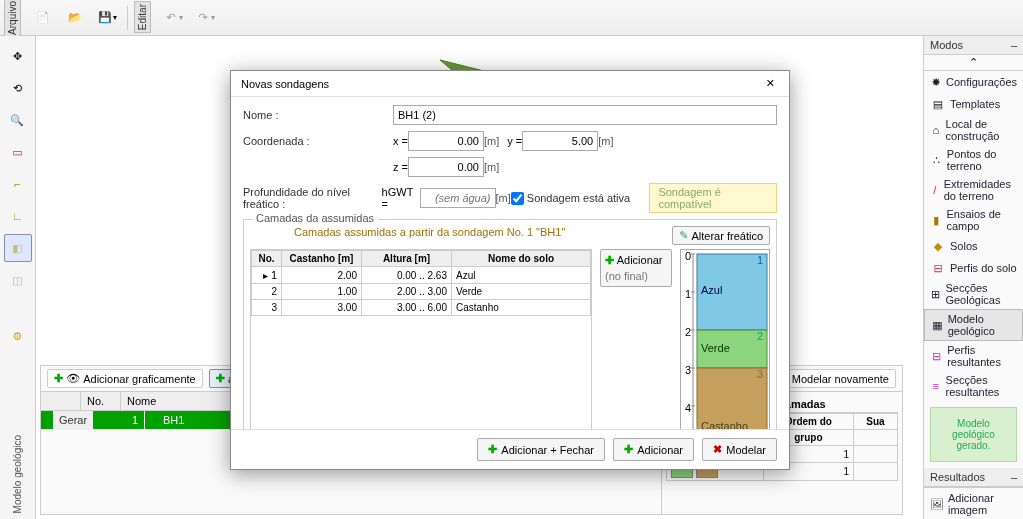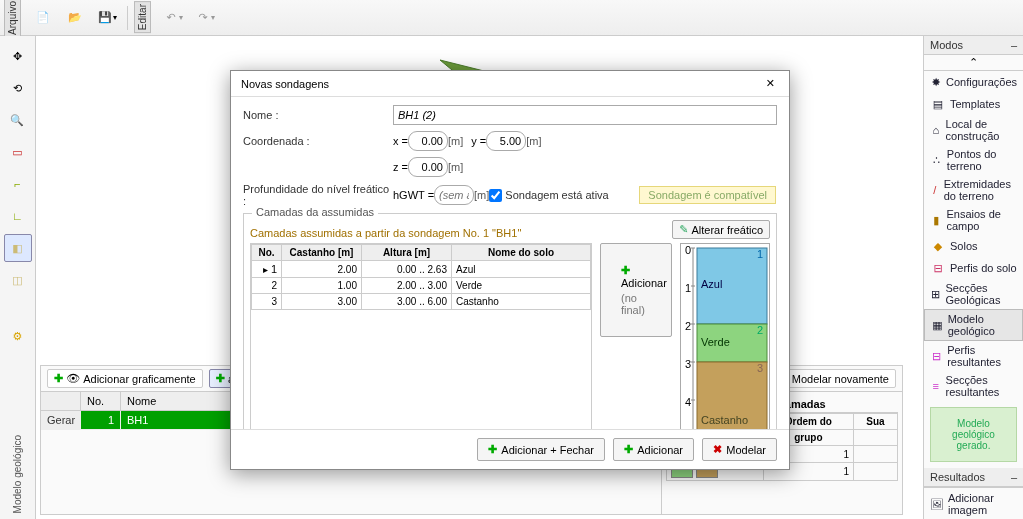--- a/index.html
+++ b/index.html
@@ -32,44 +32,44 @@
 .canvas3d { position:absolute; left:4px; right:4px; top:4px; height:310px; background:#fff; }
 .bottom-panel { position:absolute; left:4px; right:4px; bottom:4px; height:150px; border:1px solid #ccc; background:#fafafa; }
 .bp-toolbar { height:26px; border-bottom:1px solid #ccc; display:flex; align-items:center; gap:6px; padding:0 6px; }
 .bp-btn { display:flex; align-items:center; gap:3px; padding:2px 6px; border:1px solid #ccc; background:#fff; cursor:pointer; border-radius:2px; }
 .bp-btn.sel { background:#e8f0ff; border-color:#88a; }
 .bp-grid { display:flex; height:calc(100% - 26px); }
 .bp-left { flex:1; border-right:1px solid #ccc; display:flex; flex-direction:column; }
 .bp-left .hdr { display:flex; background:#eee; border-bottom:1px solid #ccc; }
 .bp-left .hdr div { padding:3px 6px; border-right:1px solid #ccc; }
 .bp-left .row { display:flex; border-bottom:1px solid #eee; }
-.bp-left .row div { padding:3px 6px; border-right:1px solid #eee; }
+.bp-left .row div { padding:3px 6px; border-right:1px solid #eee;margin-left:12px; }
 .bp-left .row.sel { background:#00a000; color:#fff; }
 .bp-right { width:240px; padding:4px; }
 .bp-right .hdr2 { font-weight:bold; padding:2px; border-bottom:1px solid #ccc; }
 .bp-right table { width:100%; border-collapse:collapse; }
 .bp-right th, .bp-right td { border:1px solid #ccc; padding:2px 4px; font-size:10px; }
 .mini-swatch { display:inline-block; width:22px; height:12px; border:1px solid #888; vertical-align:middle; }
 
 
 .modal-backdrop { position:absolute; inset:0; }
 .modal { position:absolute; left:230px; top:70px; width:560px; height:400px; background:#fff; border:1px solid #888; box-shadow:0 4px 20px rgba(0,0,0,.4); display:flex; flex-direction:column; }
 .modal-title { padding:6px 10px; border-bottom:1px solid #ddd; display:flex; justify-content:space-between; align-items:center; }
 .modal-close { cursor:pointer; padding:0 4px; }
 .modal-body { flex:1; padding:8px 12px; display:flex; flex-direction:column; gap:6px; overflow:hidden; }
 .form-row { display:flex; align-items:center; }
 .form-row label { width:150px; color:#333; }
 .form-row input[type=text] { border:1px solid #aaa; padding:2px 4px; height:20px; }
-.coord-input { width:40px; text-align:right;border-radius:9px; }
+.coord-input { width:76px; text-align:right; }
 .unit { color:#555; }
 .checkbox { display:flex; align-items:center; gap:3px; }
 .compat { background:#fff8d0; border:1px solid #e6d77a; padding:2px 8px; color:#8a6; }
 .fieldset { border:1px solid #ccc; padding:6px; flex:1; display:flex; flex-direction:column; position:relative; }
 .fieldset-legend { position:absolute; top:-8px; left:8px; background:#fff; padding:0 4px; color:#555; }
-.layer-head { display:flex; align-items:flex-end; gap:22px; margin-bottom:4px; }
+.layer-head { display:flex; align-items:flex-start; gap:22px; margin-bottom:4px;margin-left:44px; }
 .layer-head .assumed { color:#a07000; flex:1; }
 .small-btn { border:1px solid #aaa; background:#f5f5f5; padding:2px 6px; cursor:pointer; display:flex; align-items:center; gap:3px; border-radius:2px; }
 .layer-content { display:flex; flex:1; gap:8px; overflow:hidden; }
 .layer-table-wrap { flex:1; border:1px solid #ccc; overflow:auto; background:#fff; }
 .layer-table { width:100%; border-collapse:collapse; }
 .layer-table th, .layer-table td { border:1px solid #ccc; padding:2px 4px; font-size:10px; }
 .layer-table th { background:#eee; }
 .layer-table td.num { text-align:right; }
 .layer-table td.range { text-align:right; }
 .add-col { width:72px; }
@@ -288,21 +288,21 @@
 
 <div class="modal-backdrop">
   <div class="modal">
     <div class="modal-title">
       <span>Novas sondagens</span>
       <span class="modal-close"><span>✕</span></span>
     </div>
     <div class="modal-body">
       <div class="form-row">
         <label>Nome :</label>
-        <input type="text" style="flex: 1 1 0%; font-style: italic;" value="BH1 (2)">
+        <input type="text" style="flex: 1 1 0%;" value="BH1 (2)">
       </div>
       <div class="form-row">
         <label>Coordenada :</label>
         <span>x =</span>
         <input type="text" class="coord-input" value="0.00" style="">
         <span class="unit">[m]</span>
         <span style="margin-left:8px">y =</span>
         <input type="text" class="coord-input" value="5.00" style="">
         <span class="unit">[m]</span>
       </div>
@@ -358,21 +358,21 @@
               <tr>
                 <td class="num">3</td>
                 <td class="num">3.00</td>
                 <td class="range">3.00 .. 6.00</td>
                 <td>Castanho</td>
               </tr>
             </tbody>
               </table>
           </div>
           <div class="add-col">
-            <div class="small-btn" style="flex-direction:column;align-items:flex-start;padding:20px">
+            <div class="small-btn" style="flex-direction:column;align-items:flex-start;padding:4px">
               <span><span class="plus-icon">✚</span> <span>Adicionar</span></span>
               <span style="color:#777">(no final)</span>
             </div>
           </div>
           <div class="profile-col">
             <svg class="profile-svg" width="90" height="240">
               <text x="4" y="10" font-size="9">0</text>
               <text x="4" y="48" font-size="9">1</text>
               <text x="4" y="86" font-size="9">2</text>
               <text x="4" y="124" font-size="9">3</text>

